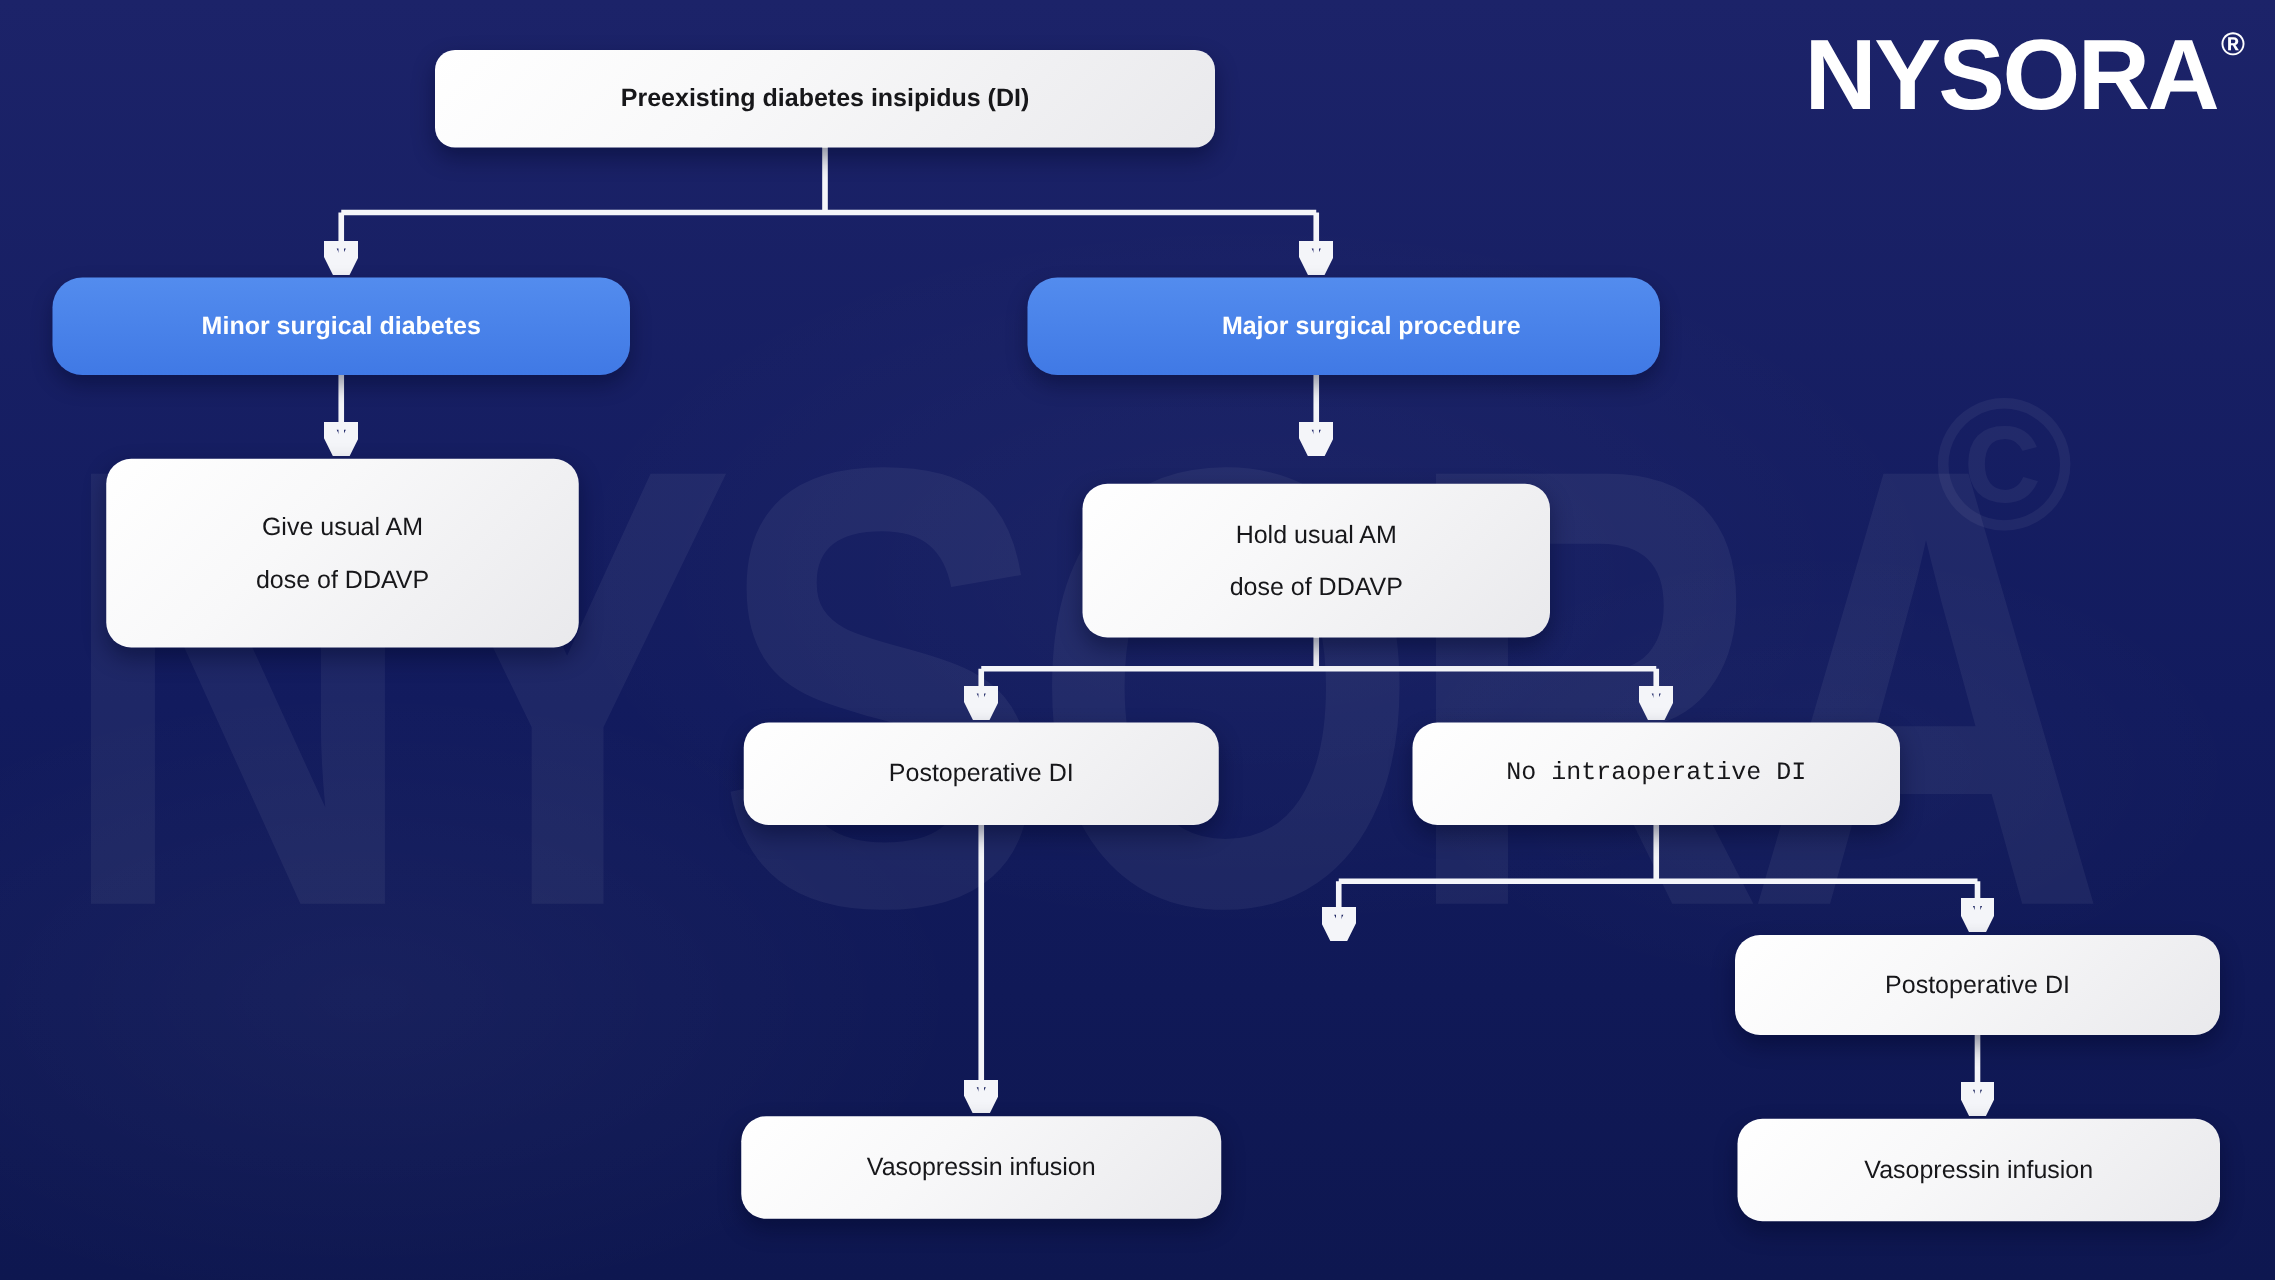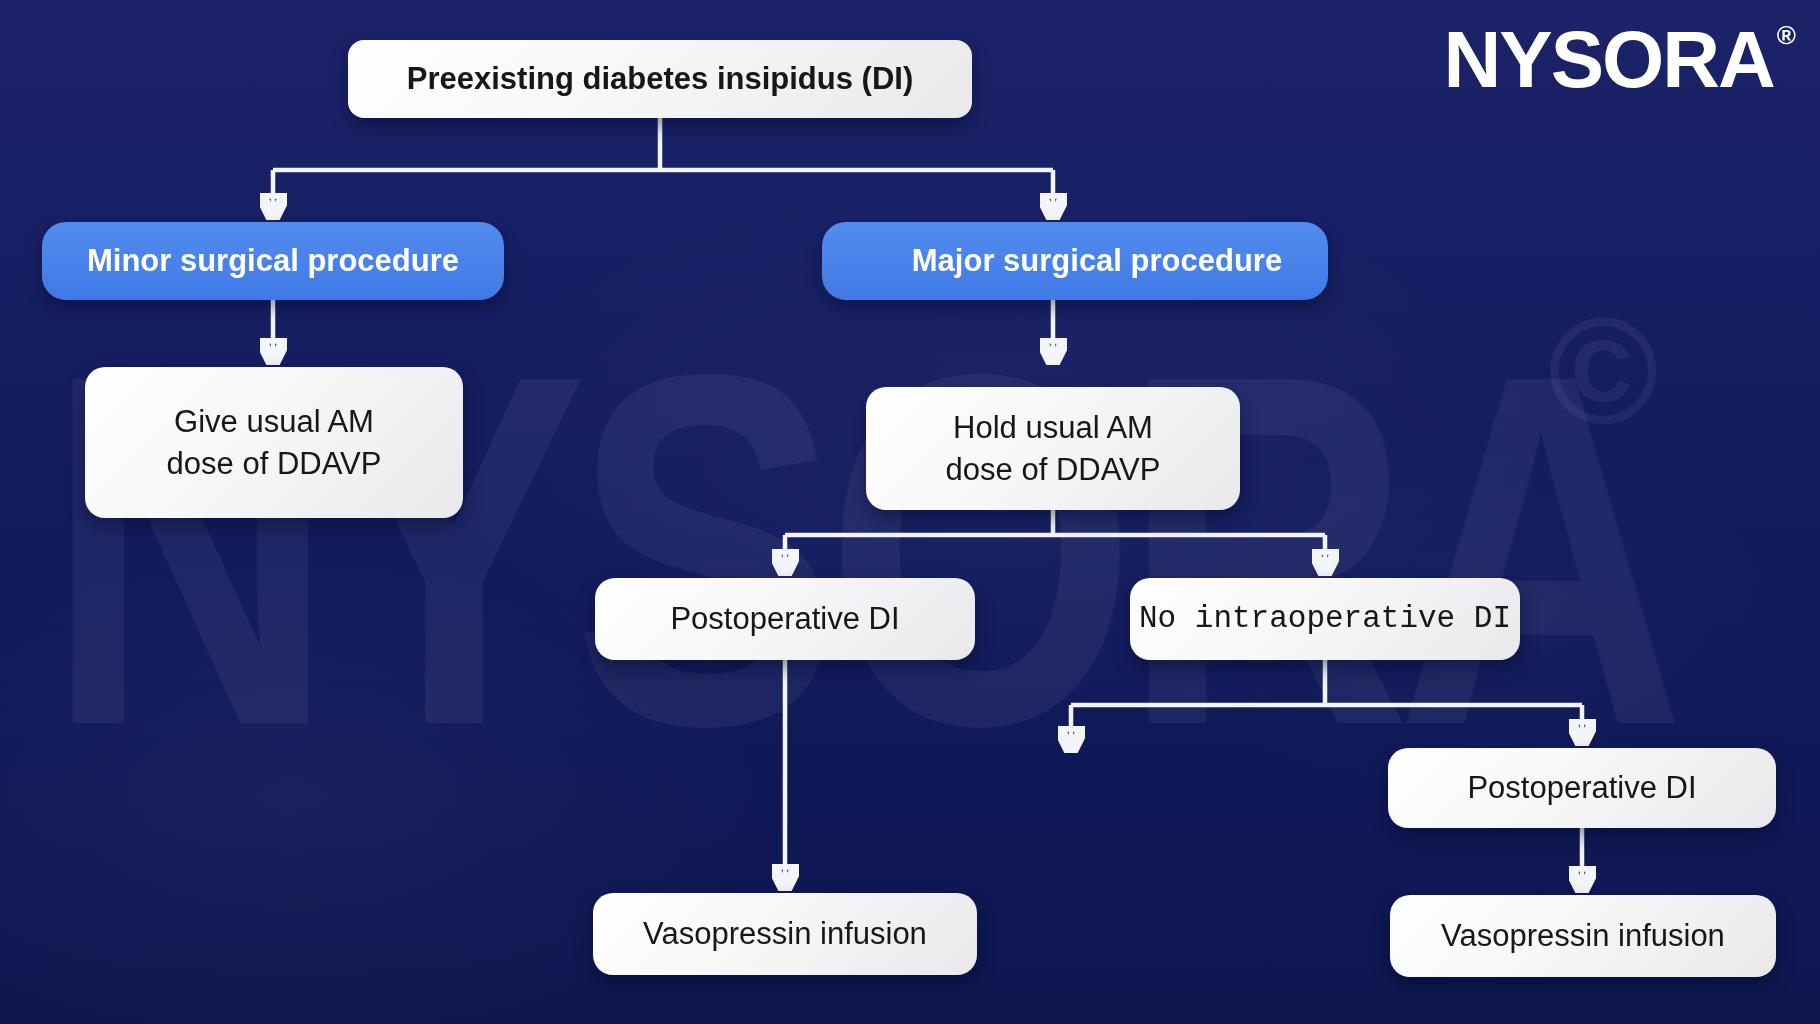--- a/index.html
+++ b/index.html
@@ -28,21 +28,21 @@
     color:#ffffff;opacity:0.05;user-select:none;pointer-events:none;
   }
 
   
   svg.connectors{position:absolute;left:0;top:0;width:1820px;height:1024px;}
   svg.connectors path{stroke:#f4f5f9;stroke-width:4.5;fill:none;}
 
   
   .node{
     position:absolute;display:flex;align-items:center;justify-content:center;
-    text-align:center;font-size:31px;color:#17171a;white-space:pre-line;line-height:42px;
+    text-align:center;font-size:20px;color:#17171a;white-space:pre-line;line-height:42px;
   }
   .node.white{
     background:linear-gradient(135deg,#ffffff 0%,#f8f8f9 40%,#e9e9ec 100%);
     border-radius:20px;
     box-shadow:0 8px 18px rgba(3,7,38,0.45);
   }
   .node.title{font-weight:700;border-radius:16px;}
   .node.blue{
     background:linear-gradient(180deg,#538cee 0%,#4079e5 100%);
     color:#ffffff;font-weight:700;border-radius:24px;
@@ -96,21 +96,21 @@
     <path d="M1325,535 L1325,573" marker-end="url(#arrow)"></path>
     <path d="M785,660 L785,888" marker-end="url(#arrow)"></path>
     <path d="M1325,660 L1325,705"></path>
     <path d="M1071,705 L1582,705"></path>
     <path d="M1071,705 L1071,750" marker-end="url(#arrow)"></path>
     <path d="M1582,705 L1582,743" marker-end="url(#arrow)"></path>
     <path d="M1582,828 L1582,890" marker-end="url(#arrow)"></path>
   </svg>
 
   <div class="node white title n-root">Preexisting diabetes insipidus (DI)</div>
-  <div class="node blue n-minor">Minor surgical procedure</div>
+  <div class="node blue n-minor">Minor surgical diabetes</div>
   <div class="node blue n-major">Major surgical procedure</div>
   <div class="node white n-give">Give usual AM
 dose of DDAVP</div>
   <div class="node white n-hold">Hold usual AM
 dose of DDAVP</div>
   <div class="node white n-intraop">Postoperative DI</div>
   <div class="node white n-nointraop">No intraoperative DI</div>
   <div class="node white n-postop">Postoperative DI</div>
   <div class="node white n-vasoleft">Vasopressin infusion</div>
   <div class="node white n-vasoright">Vasopressin infusion</div>

